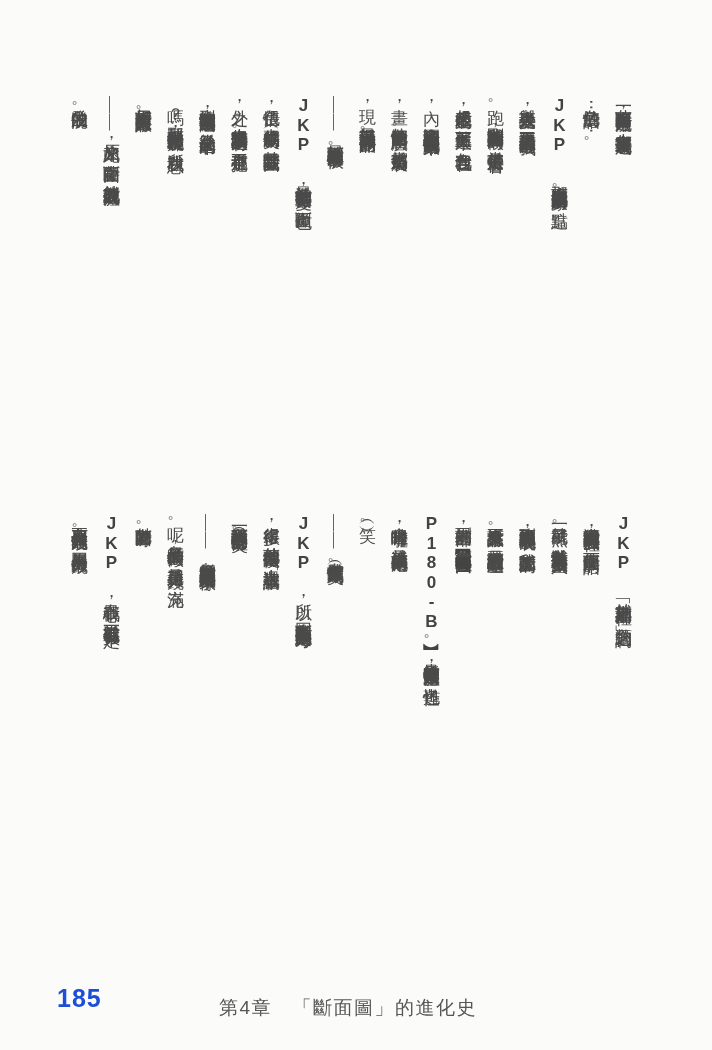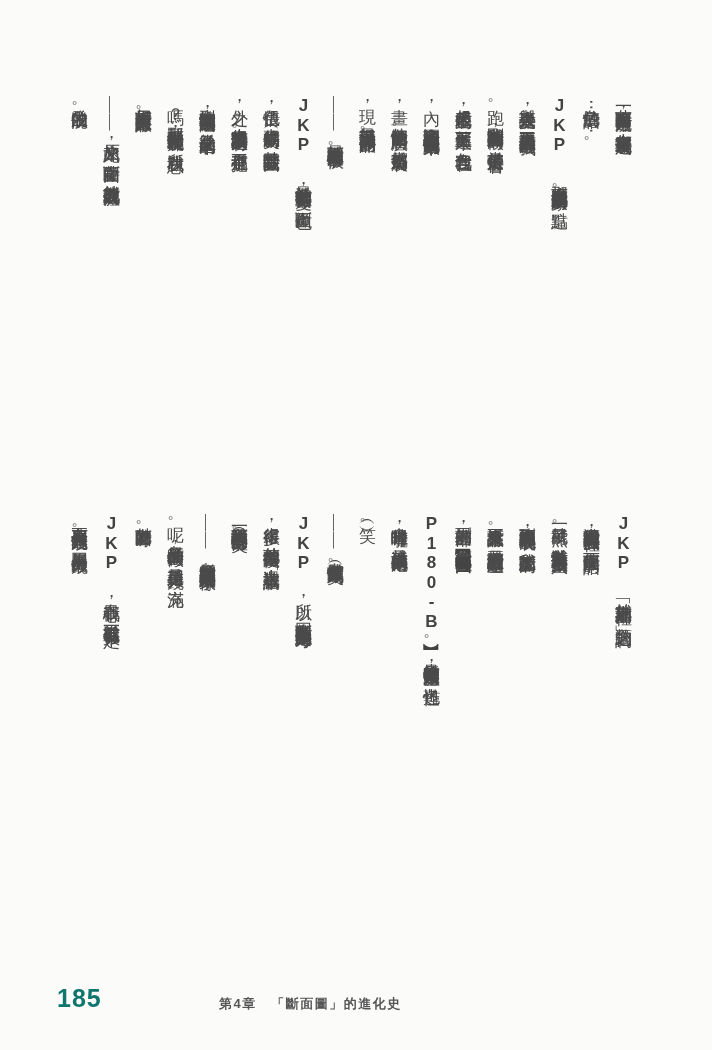--- a/index.html
+++ b/index.html
@@ -44,29 +44,29 @@
     color: #434343;
   }
   .footer-pagenum {
     position: absolute;
     left: 57px;
     top: 984px;
     font-family: "Liberation Sans", "DejaVu Sans", sans-serif;
     font-size: 25px;
     font-weight: 700;
     letter-spacing: 1px;
-    color: #0f766e;
+    color: #1d4ed8;
   }
   .footer-chapter {
     position: absolute;
     left: 219px;
     top: 995px;
     font-family: "Liberation Sans", "DejaVu Sans", sans-serif;
-    font-size: 13px;
-    font-weight: 700;
+    font-size: 19px;
+    font-weight: 400;
     letter-spacing: 1.5px;
     color: #565656;
   }
 </style>
 </head>
 <body>
 
 <div class="page">
   <div class="tblock tblock-top">
       <div class="col">萬一將來斷面圖流行起來，大家都覺得這種表現屬</div>

